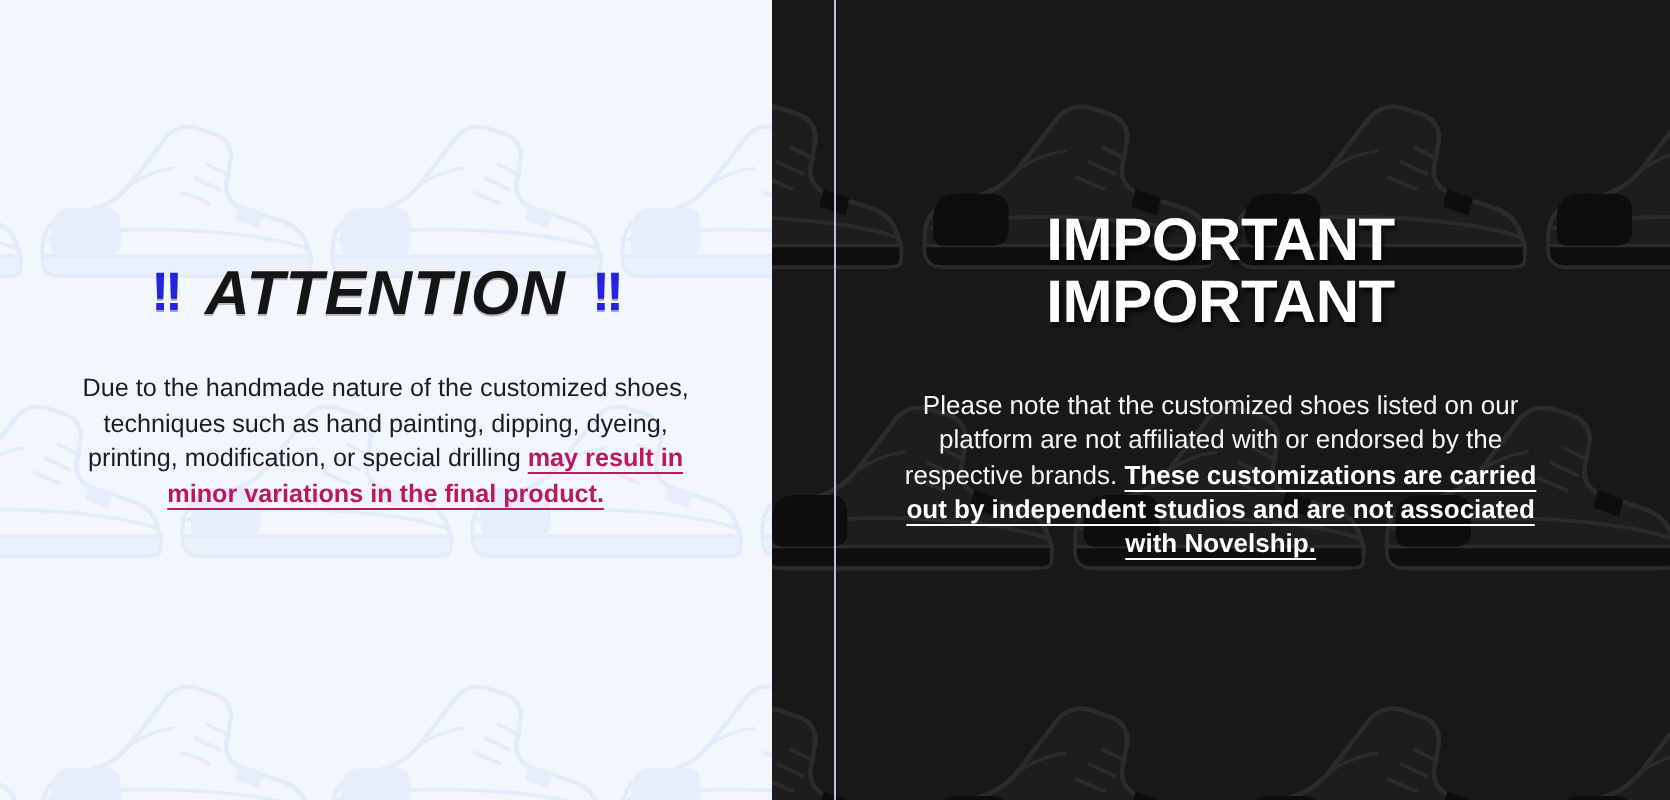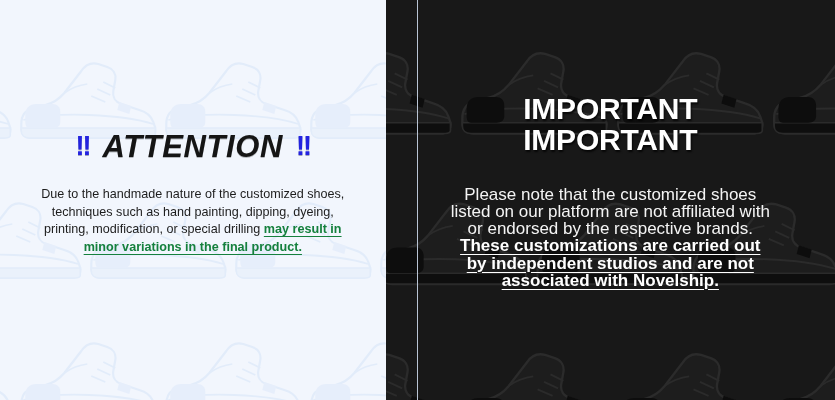--- a/index.html
+++ b/index.html
@@ -90,32 +90,32 @@
   
   .body-left {
     width: 312px;
     font-size: 12.6px;
     line-height: 17.5px;
     color: #1d1d1d;
     font-weight: 400;
   }
   .body-right {
     width: 322px;
-    font-size: 17px;
+    font-size: 13px;
     line-height: 17.3px;
     color: #f4f4f4;
     font-weight: 500;
   }
   .emph {
     font-weight: 700;
     text-decoration: underline;
     text-underline-offset: 2.5px;
     text-decoration-thickness: 1.4px;
   }
-  .body-left .emph { color: #15803d; }
+  .body-left .emph { color: #be185d; }
   .body-right .emph { color: #ffffff; }
 
   
   .divider {
     position: absolute;
     left: 417px;
     top: 0;
     width: 1px;
     height: 100%;
     background: #b9c4d4;

